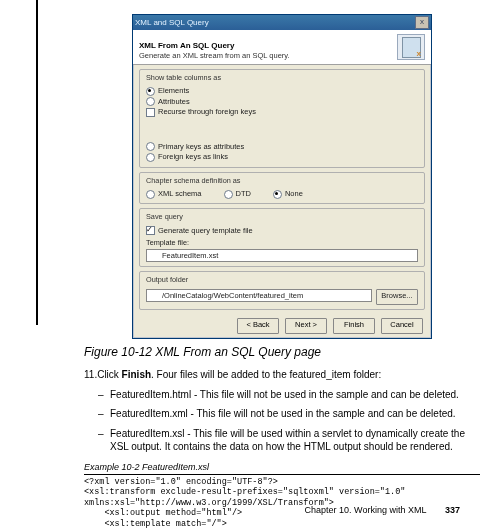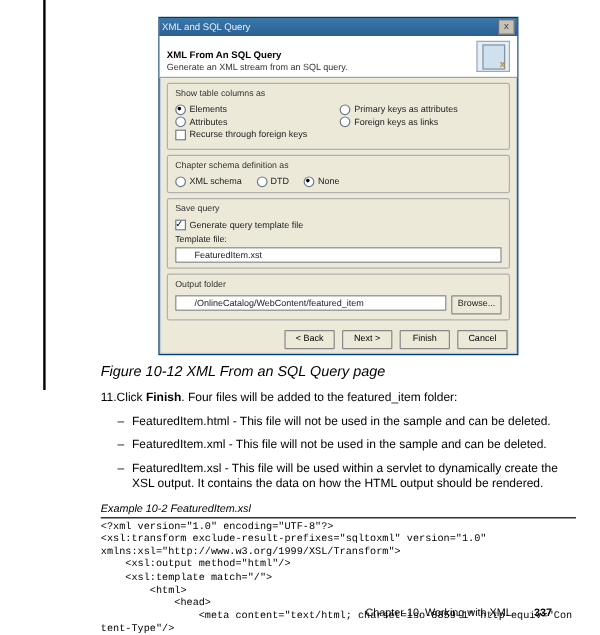--- a/index.html
+++ b/index.html
@@ -13,21 +13,21 @@
   .closebtn{width:12px;height:11px;background:#c9c2b3;border:1px solid #5f6d86;font-size:8px;line-height:9px;text-align:center;color:#33405c}
   .banner{display:flex;align-items:flex-end;justify-content:space-between;background:#fff;border-bottom:1px solid #a0a0a0;padding:4px 6px}
   .banner-left{font-size:8px}
   .banner-title{font-weight:bold}
   .banner-sub{font-size:7.5px;color:#333;margin-top:1px}
   .banner-ico{width:26px;height:24px;border:1px solid #9aa9bd;background:#e7edf4;position:relative}
   .banner-ico::before{content:"";position:absolute;left:4px;top:2px;width:17px;height:19px;background:#cfe0ee;border:1px solid #7f93a5}
   .banner-ico::after{content:"x";position:absolute;right:3px;bottom:1px;font-size:8px;color:#c83;font-weight:bold}
   .panel{margin:4px 6px;border:1px solid #b0b0b0;border-radius:2px;padding:3px 6px 4px;font-size:7.5px;color:#222;background:#ece9d8;line-height:1.4}
   .panel .legend{font-size:7.3px;color:#333;margin:-10px 0 3px -2px;background:#ece9d8;display:inline-block;padding:0 2px}
-  .row{display:flex;gap:12px;flex-wrap:wrap}
+  .row{display:flex;gap:22px;flex-wrap:wrap}
   .opt{display:flex;align-items:center;gap:3px}
   .radio{width:7px;height:7px;border:1px solid #6f7b8a;border-radius:50%;background:#fff;display:inline-block;position:relative}
   .radio.sel::after{content:"";position:absolute;left:1px;top:1px;width:3px;height:3px;background:#000;border-radius:50%}
   .check{width:7px;height:7px;border:1px solid #6f7b8a;background:#fff;display:inline-block;position:relative}
   .check.sel::after{content:"";position:absolute;left:1px;top:-1px;font-size:7px;color:#000}
   .check.sel::before{content:"✓";position:absolute;left:-1px;top:-3px;font-size:8px;color:#000}
   .half{width:46%}
   .chkline{display:flex;align-items:center;gap:3px;margin-bottom:2px}
   .field{margin-top:2px}
   .field-label{font-size:7.3px;margin-bottom:1px}

